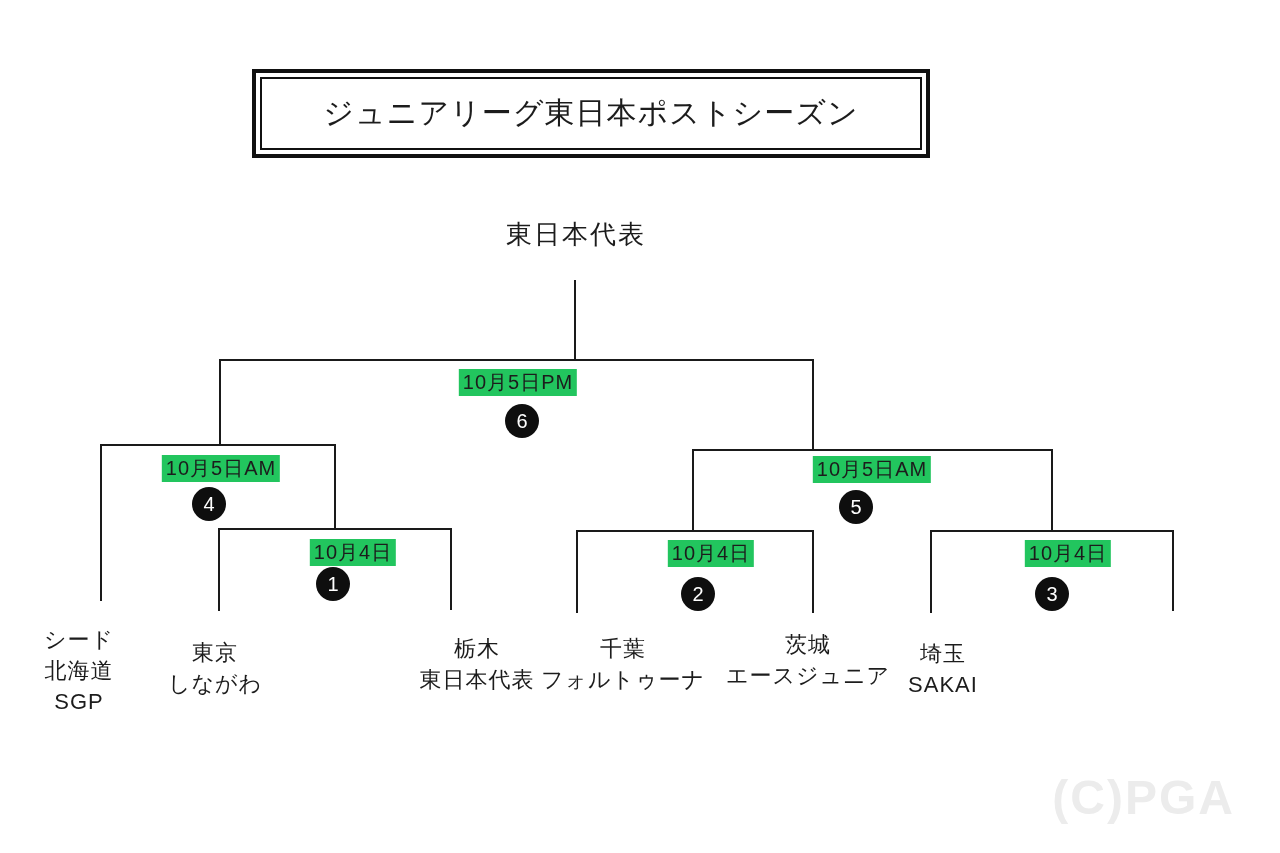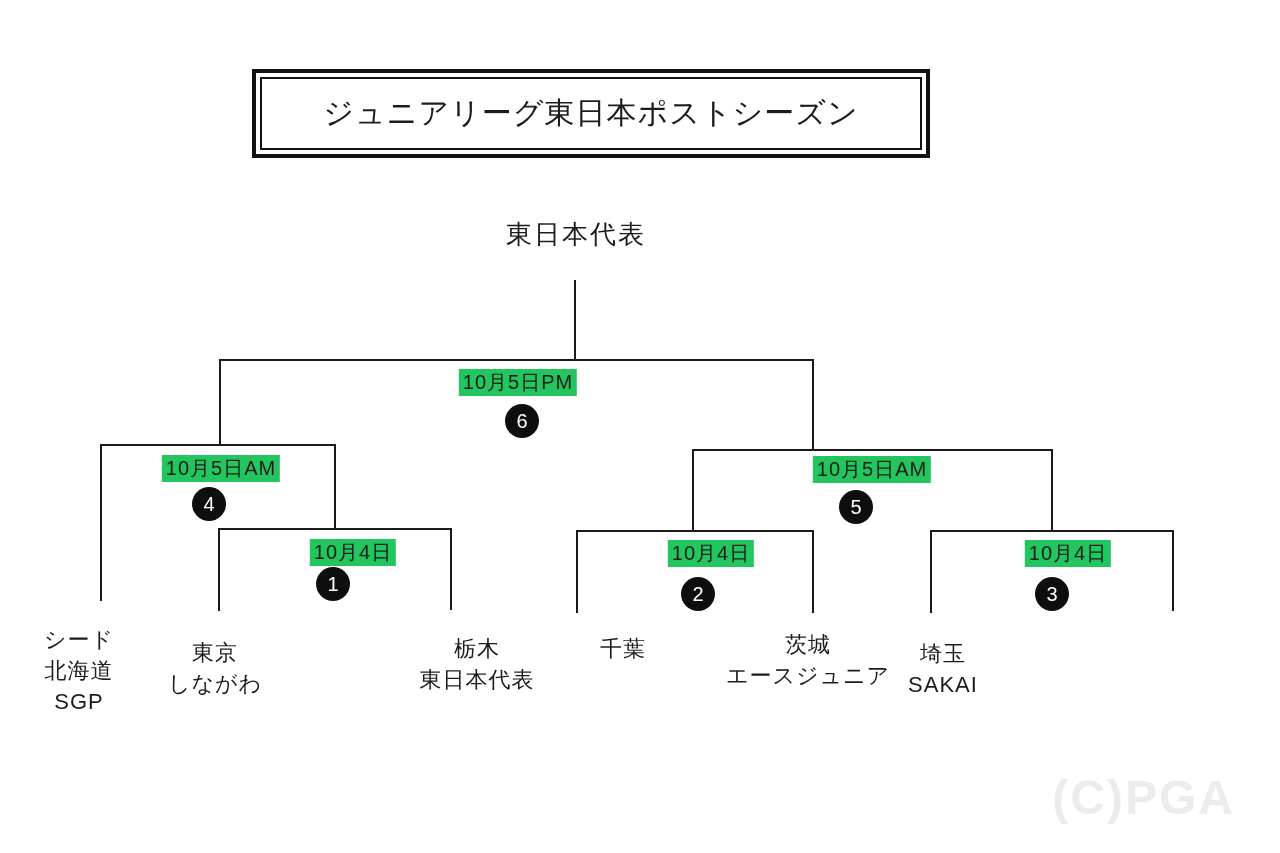--- a/index.html
+++ b/index.html
@@ -131,20 +131,21 @@
     <span>SGP</span>
   </div>
 
   <div class="team" style="left:430px;top:633px;margin-left:47px;">
     <span>栃木</span>
     <span>東日本代表</span>
   </div>
 
   <div class="team" style="left:585px;top:633px;margin-left:38px;">
     <span>千葉</span>
+    <span>フォルトゥーナ</span>
   </div>
 
   <div class="team" style="left:808px;top:629px;justify-content:center;">
     <span>茨城</span>
     <span>エースジュニア</span>
   </div>
 
   <div class="team" style="left:943px;top:638px;">
     <span>埼玉</span>
     <span>SAKAI</span>

